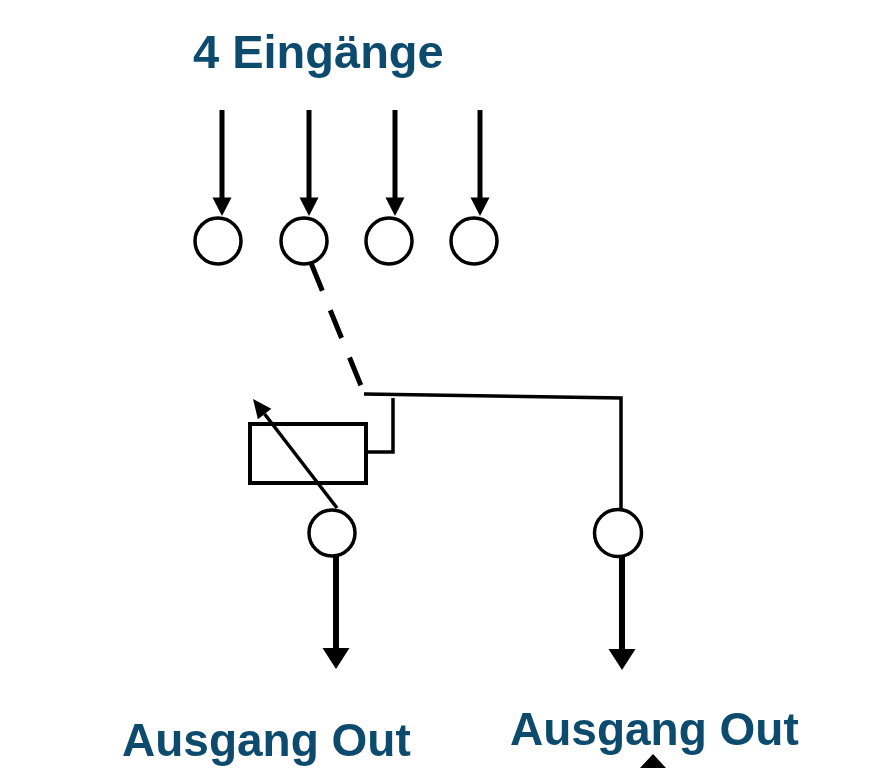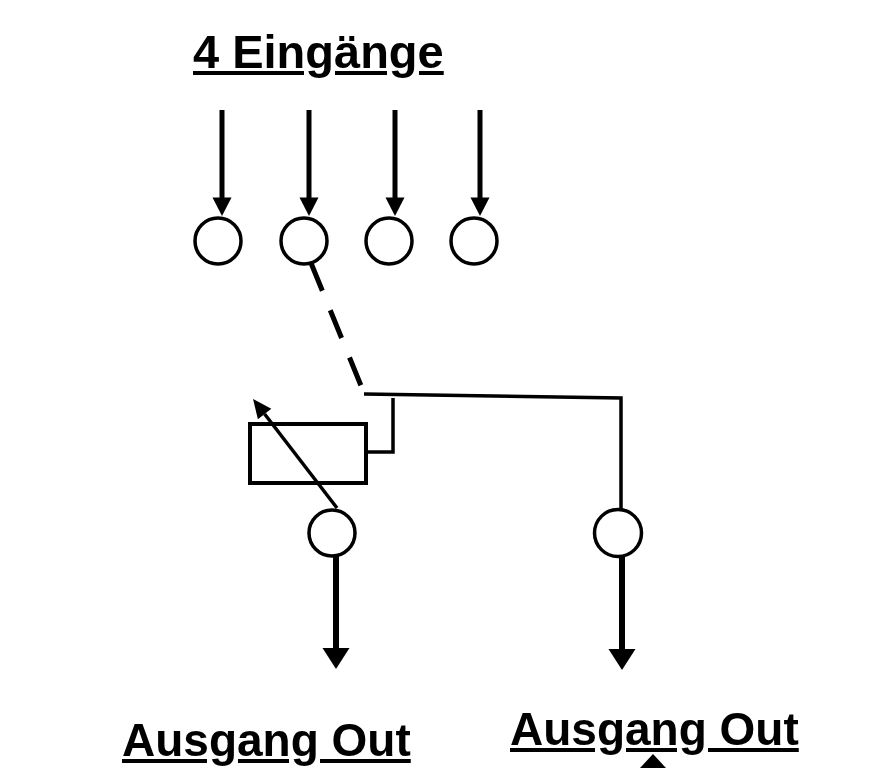--- a/index.html
+++ b/index.html
@@ -18,25 +18,24 @@
     font-family: "Liberation Sans", "DejaVu Sans", sans-serif;
   }
   .canvas svg {
     position: absolute;
     left: 0;
     top: 0;
   }
   .label {
     position: absolute;
     font-weight: 700;
-    color: #000000;
+    color: #0c4a6e;
     line-height: 1;
     white-space: nowrap;
     letter-spacing: 0px;
-    text-decoration: underline;
   }
   .title-label   { left: 193px; top: 28px;  font-size: 47px; }
   .out-left      { left: 122px; top: 717px; font-size: 46px; }
   .out-right     { left: 510px; top: 706px; font-size: 46px; }
 </style>
 </head>
 <body>
 
 <div class="canvas">
 

